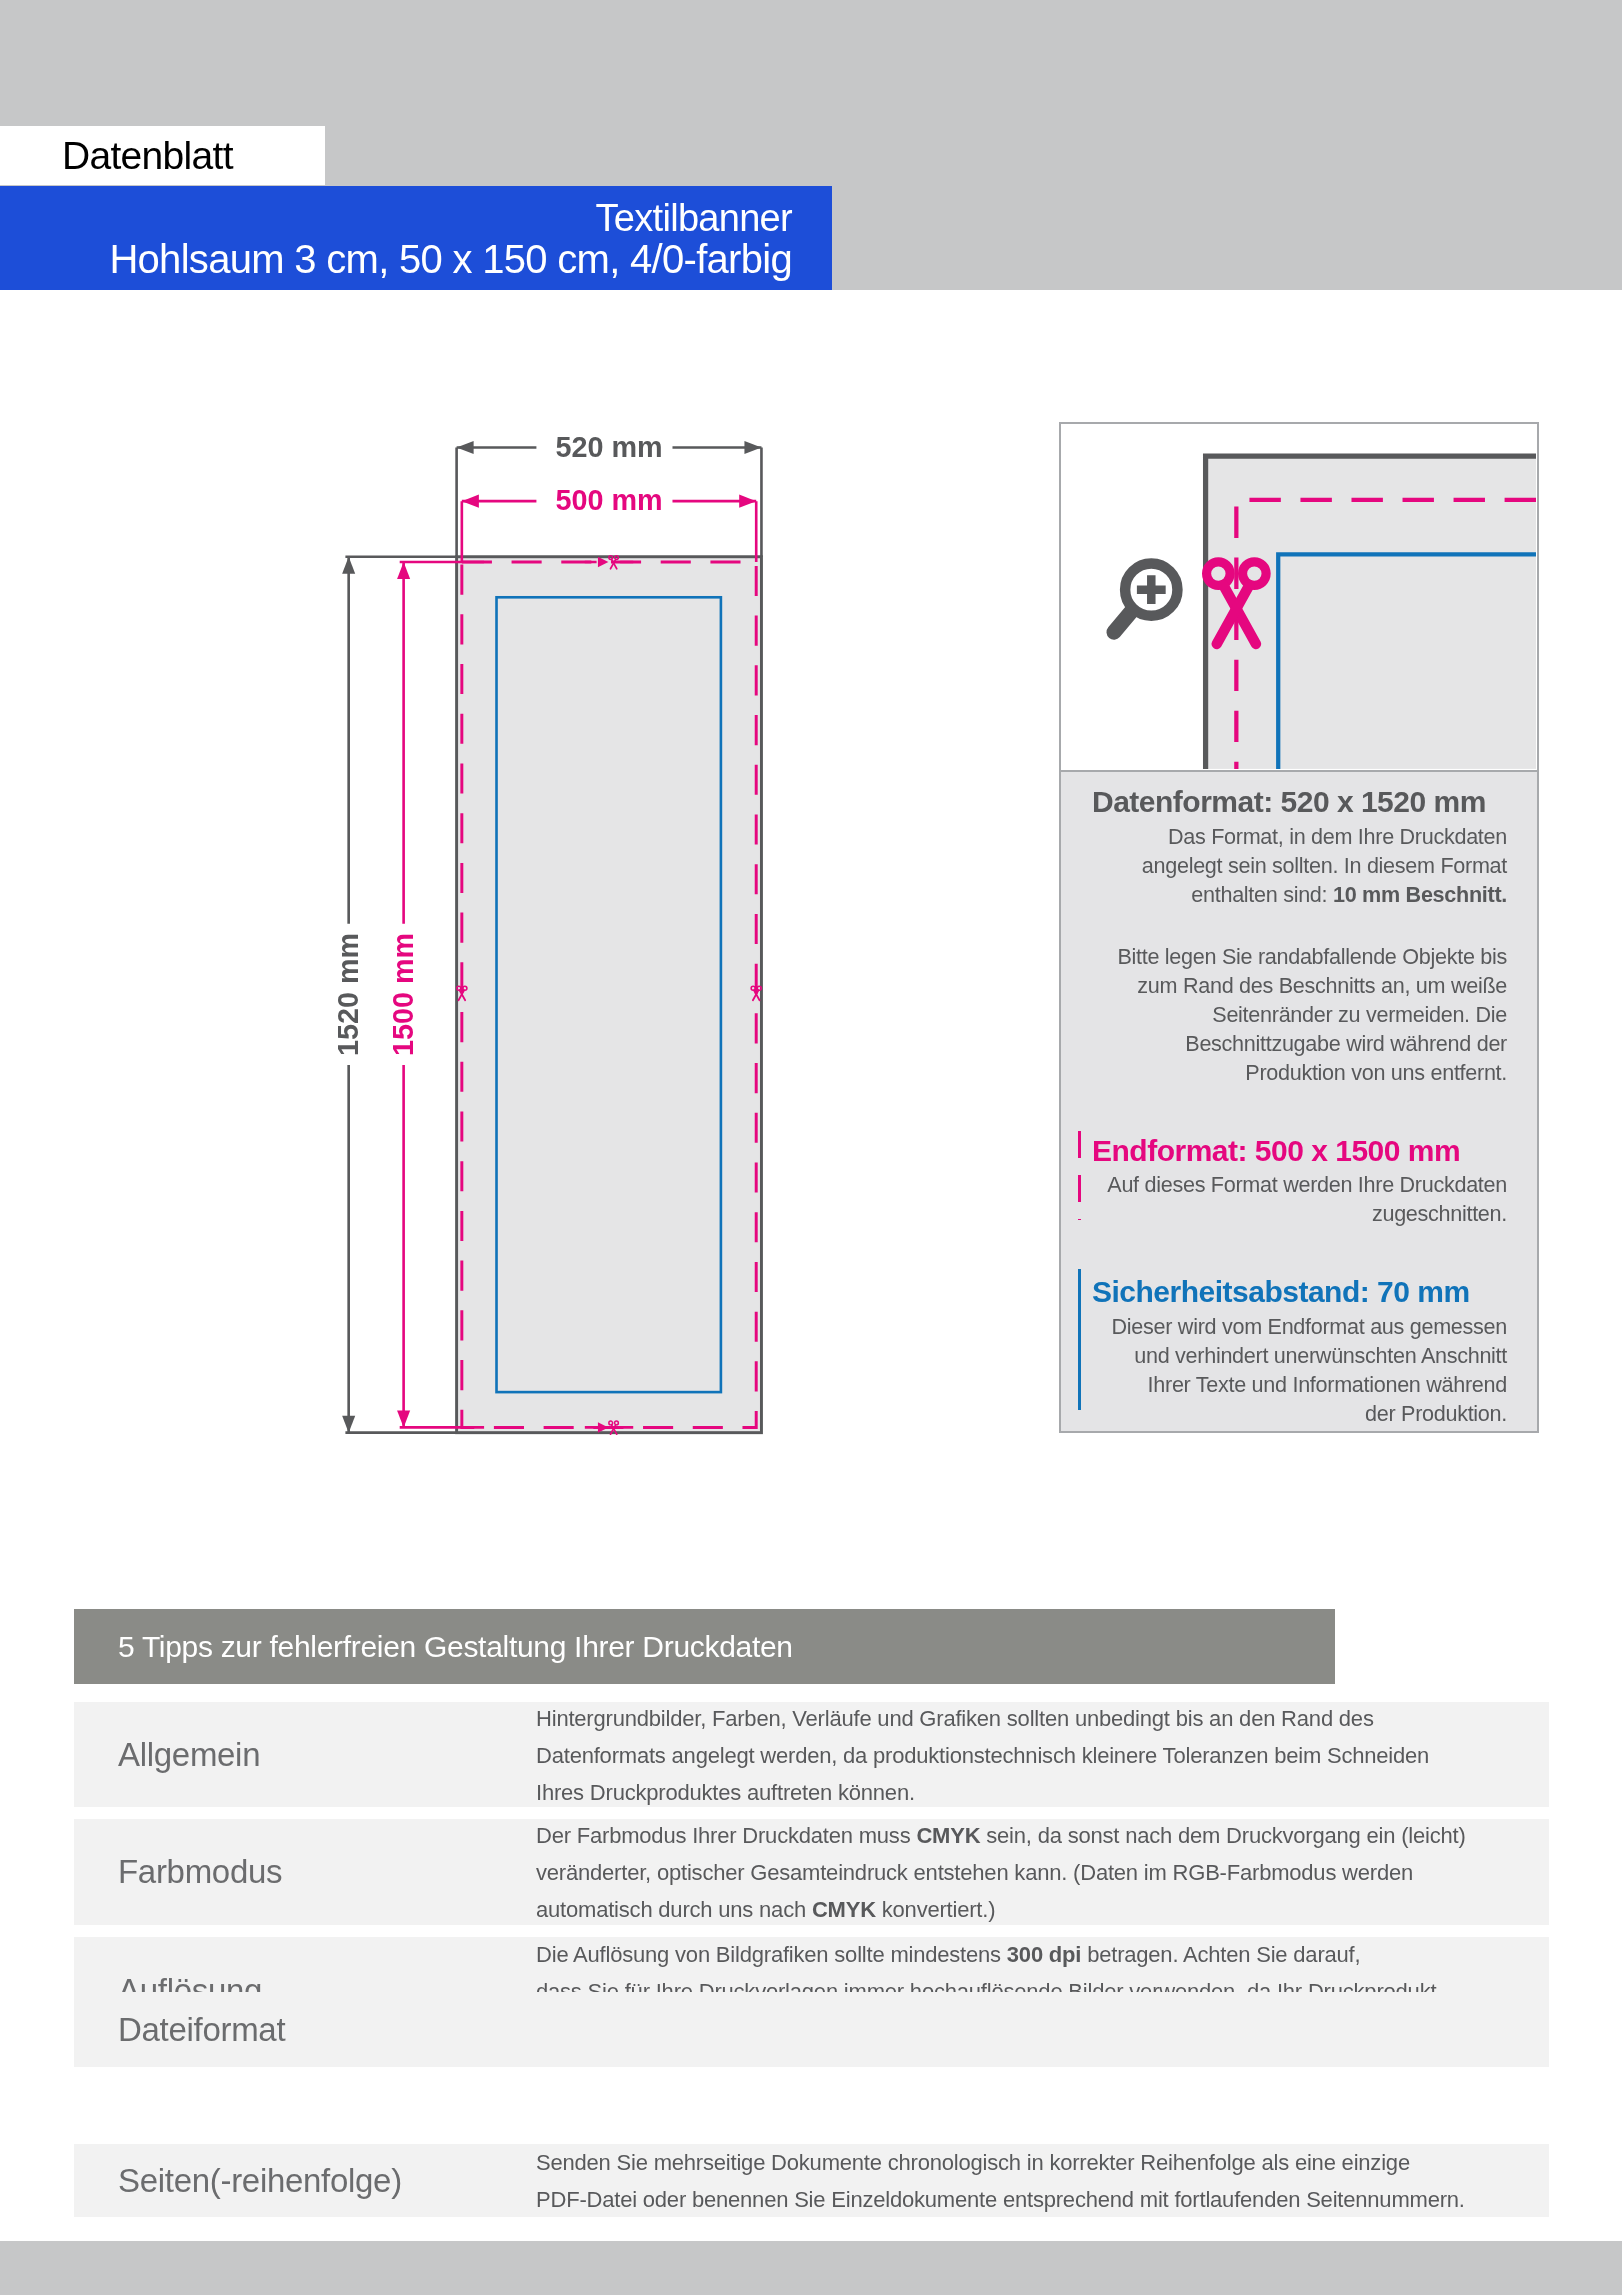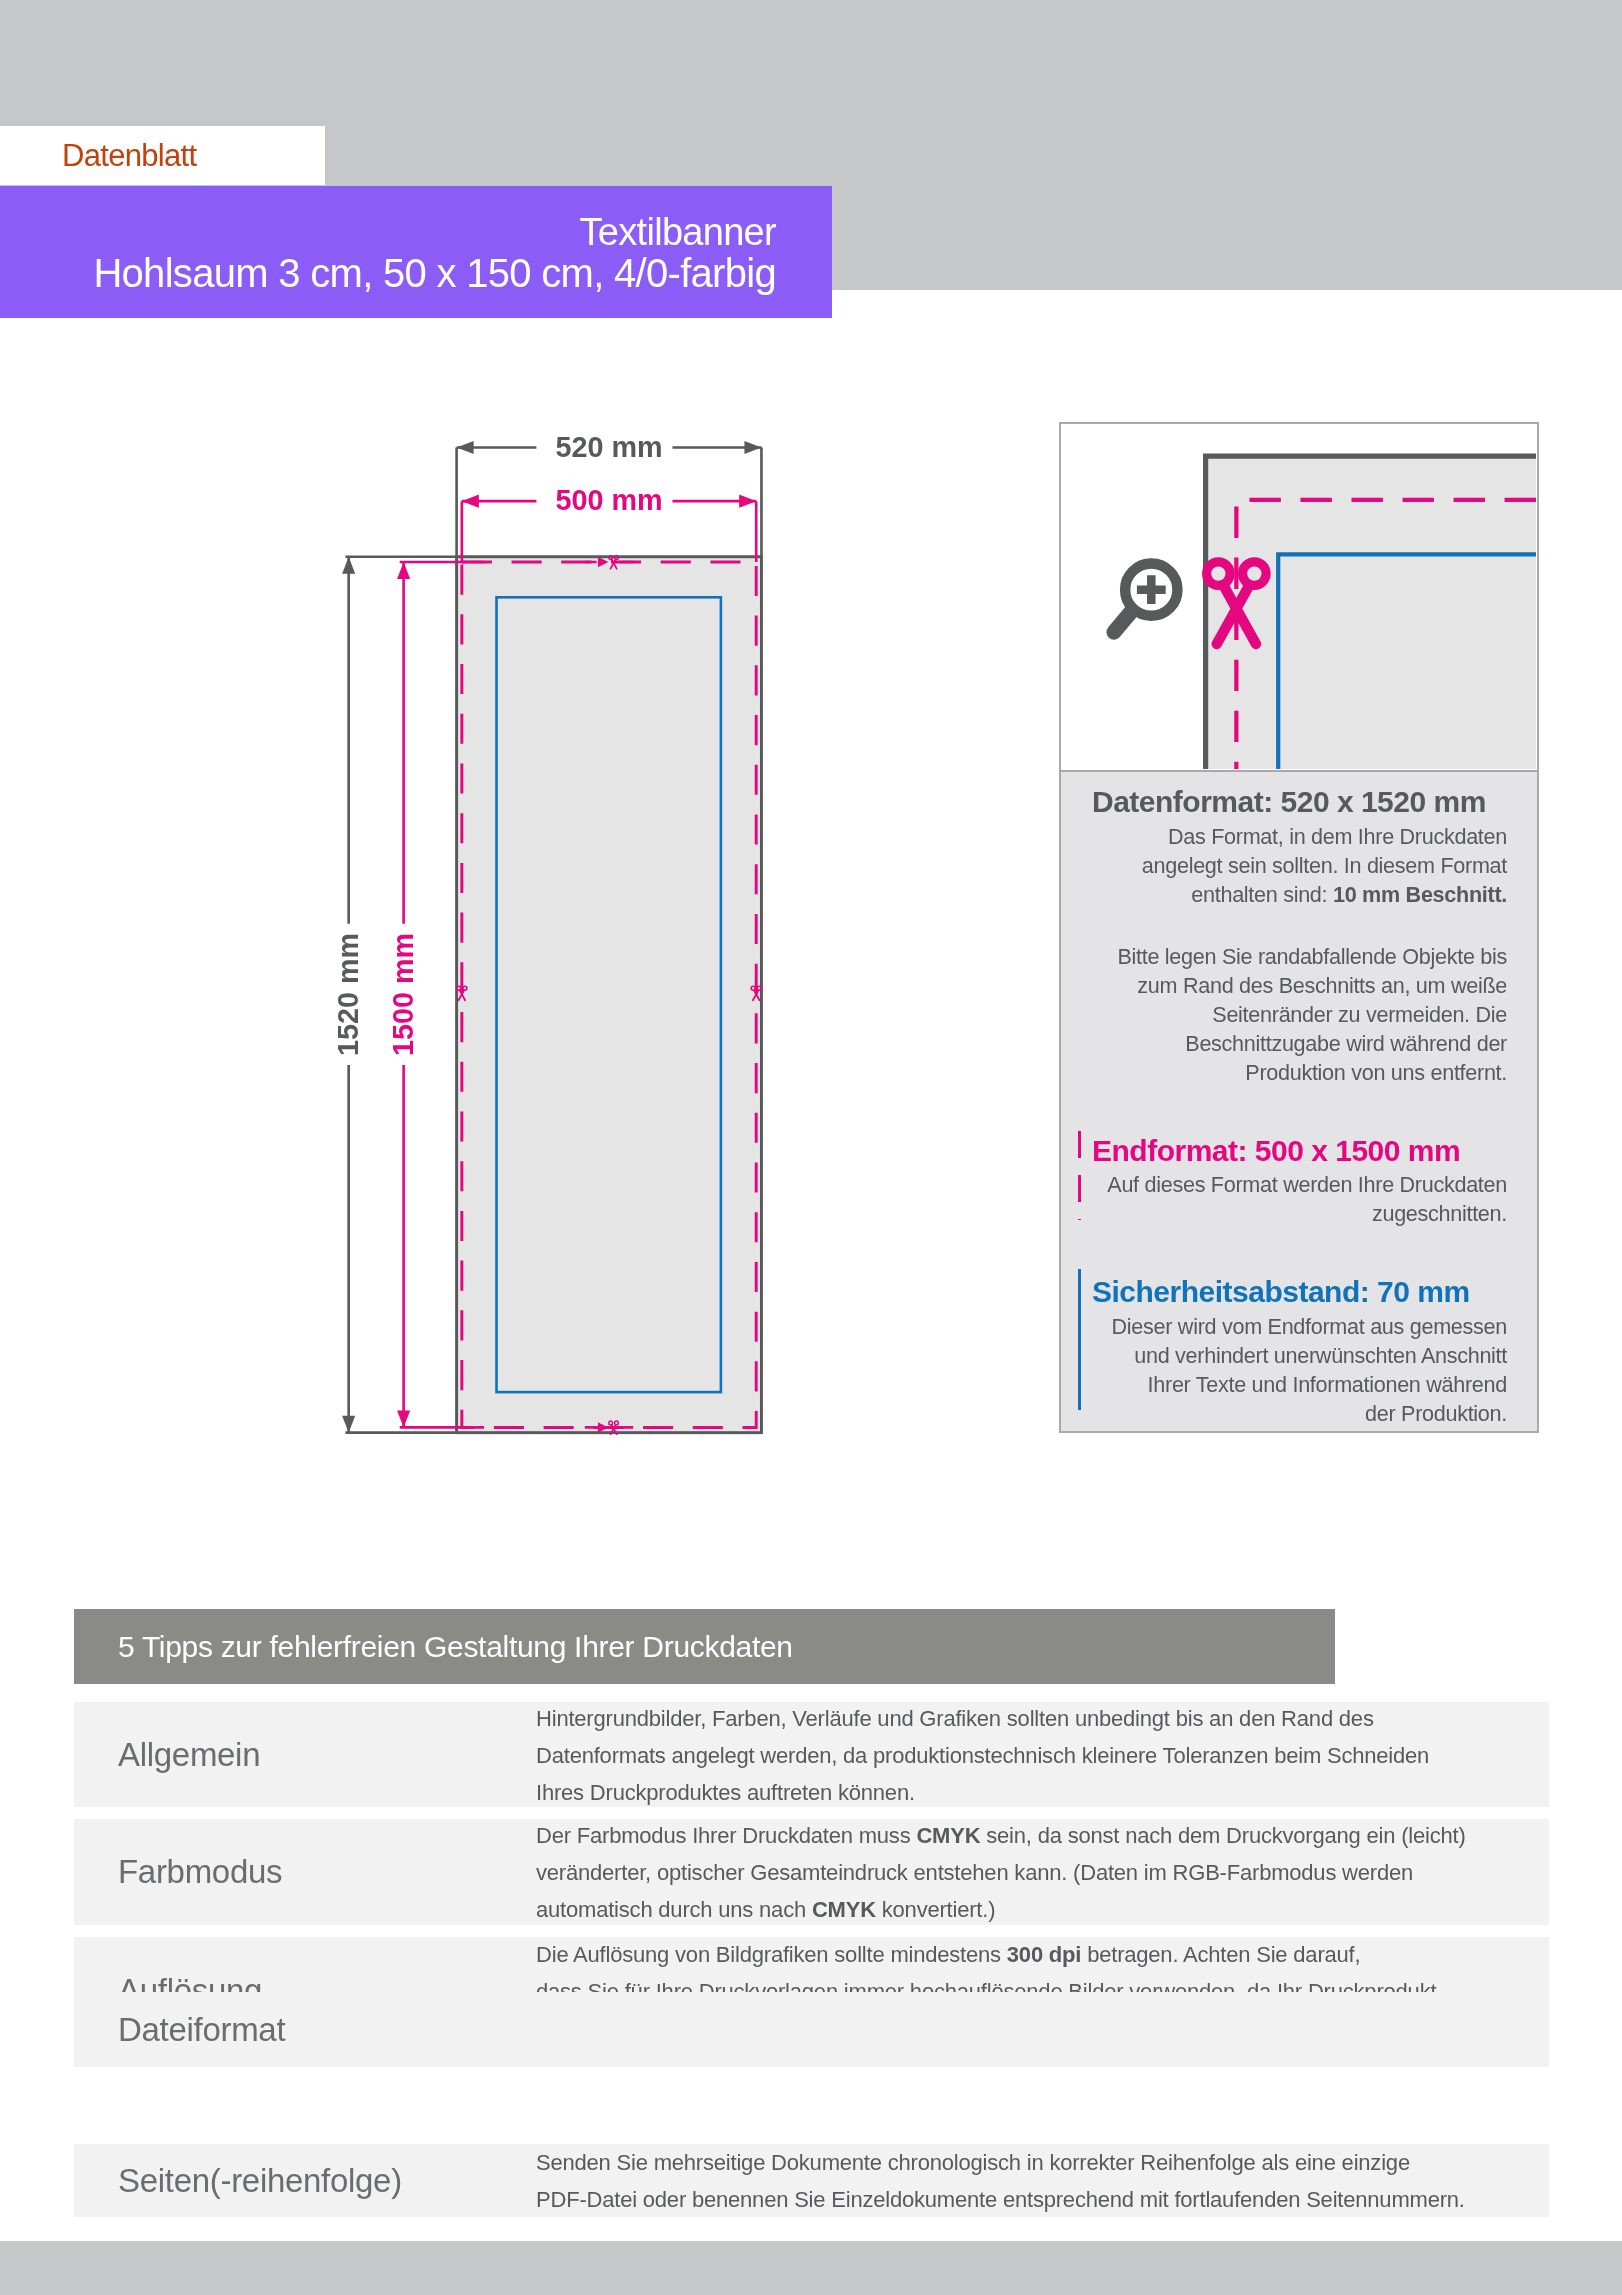--- a/index.html
+++ b/index.html
@@ -4,24 +4,24 @@
 <style>
   html,body{margin:0;padding:0;background:#fff;}
   .page{position:relative;width:1623px;height:2295px;background:#ffffff;overflow:hidden;
         font-family:"Liberation Sans","DejaVu Sans",sans-serif;color:#58595b;}
   .abs{position:absolute;}
 
   
   .header-bg{left:0;top:0;width:1623px;height:290px;background:#c6c7c8;}
   .sheet-label-box{left:0;top:126px;width:325px;height:59px;background:#ffffff;
                    display:flex;align-items:center;}
-  .sheet-label{padding-left:62px;font-size:31px;color:#c2410c;letter-spacing:-0.7px;}
-  .product-banner{left:0;top:186px;width:832px;height:132px;background:#8b5cf6;
+  .sheet-label{padding-left:62px;font-size:39px;color:#000000;letter-spacing:-0.7px;}
+  .product-banner{left:0;top:186px;width:832px;height:104px;background:#1d4ed8;
                   display:flex;flex-direction:column;justify-content:center;
-                  align-items:flex-end;padding-right:56px;box-sizing:border-box;}
+                  align-items:flex-end;padding-right:40px;box-sizing:border-box;}
   .product-title{color:#fff;font-size:38px;line-height:43px;letter-spacing:-0.7px;}
   .product-subtitle{color:#fff;font-size:40px;line-height:39px;letter-spacing:-0.7px;}
 
   
   .panel{left:1059px;top:422px;width:480px;height:1011px;border:2.6px solid #a7a9ac;
          box-sizing:border-box;background:#ffffff;display:flex;flex-direction:column;}
   .panel-white{height:346px;border-bottom:2.6px solid #a7a9ac;position:relative;}
   .panel-gray{flex:1;background:#e4e4e6;padding:13px 30px 0 31px;box-sizing:border-box;}
   .info-h{font-size:30px;font-weight:bold;line-height:34px;letter-spacing:-0.5px;margin:0;}
   .info-h.dark{color:#58595b;}

